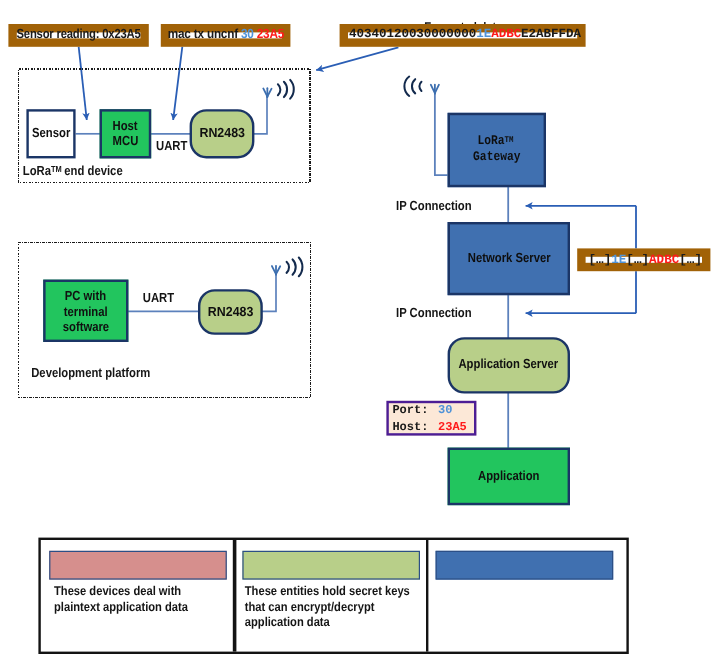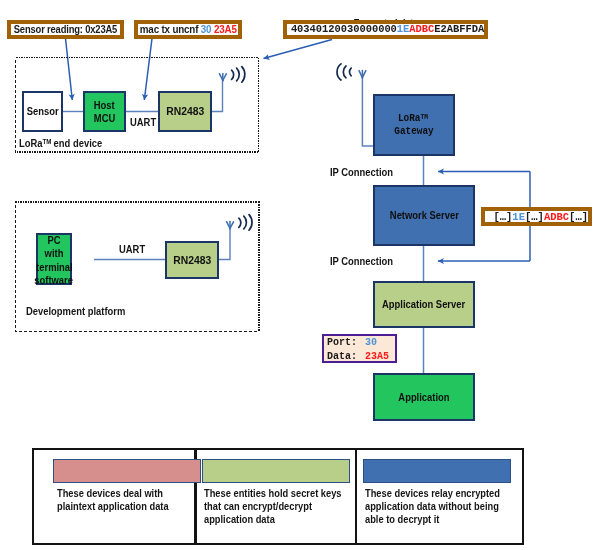--- a/index.html
+++ b/index.html
@@ -5,30 +5,30 @@
 <style>
   html,body{margin:0;padding:0;background:#ffffff;}
   body{width:600px;height:550px;overflow:hidden;
        font-family:"Liberation Sans",sans-serif;color:#1b1b1b;
        -webkit-font-smoothing:antialiased;}
   #stage{position:relative;width:600px;height:550px;}
   .abs{position:absolute;box-sizing:border-box;}
   svg.layer{position:absolute;left:0;top:0;width:600px;height:550px;pointer-events:none;}
 
   
-  .callout{border:4px solid #a16207;background:#fdfdfd;display:flex;
+  .callout{border:7px solid #a16207;background:#fdfdfd;display:flex;
            align-items:center;justify-content:center;white-space:nowrap;}
   .callout .t{font-weight:700;letter-spacing:-0.2px;}
 
   
   .blk{border:2px solid #1b3566;display:flex;flex-direction:column;
        align-items:center;justify-content:center;text-align:center;
        font-weight:700;color:#101010;line-height:1.12;}
   .blk.red{background:#22c55e;}
-  .blk.green{background:#b8cf89;}
+  .blk.green{background:#b8cf89;border-radius:14px;}
   .blk.blue{background:#4070b0;}
   .blk.white{background:#ffffff;align-items:flex-end;}
   .dashcap{font-weight:700;color:#161616;white-space:nowrap;}
   sup.tm{font-size:0.66em;vertical-align:baseline;position:relative;top:-0.40em;line-height:0;font-weight:700;}
 
   .lbl{font-weight:700;color:#141414;white-space:nowrap;}
   .mono{font-family:"Liberation Mono","DejaVu Sans Mono",monospace;font-weight:700;}
   
   .cond{display:inline-block;transform:scaleX(0.855);transform-origin:center center;}
   .cond-l{display:inline-block;transform:scaleX(0.855);transform-origin:left center;}
@@ -158,21 +158,21 @@
 <div class="abs lbl cond-l" style="left:130px;top:116px;font-size:11px;">UART</div>
 <div class="abs blk green" style="left:158px;top:91px;width:54px;height:41px;font-size:11px;">
   <span class="cond" style="transform:scaleX(0.94)">RN2483</span>
 </div>
 
 <svg class="layer" viewBox="0 0 600 550">
   <rect x="15.3" y="202" width="243.5" height="129.3" fill="none" stroke="#1a1a1a" stroke-width="1.4" stroke-dasharray="2.1 1.0 0.9 1.0" shape-rendering="crispEdges"></rect>
 </svg>
 <div class="abs dashcap cond-l" style="left:26px;top:305px;font-size:11px;">Development platform</div>
 
-<div class="abs blk red" style="left:36px;top:233px;width:36px;height:52px;font-size:11px;line-height:13.1px;padding-top:3px;">
+<div class="abs blk red" style="left:36px;top:233px;width:71px;height:52px;font-size:11px;line-height:13.1px;padding-top:3px;">
   <span class="cond">PC with</span>
   <span class="cond">terminal</span>
   <span class="cond">software</span>
 </div>
 <div class="abs lbl cond-l" style="left:119px;top:243px;font-size:11px;">UART</div>
 <div class="abs blk green" style="left:165px;top:241px;width:54px;height:38px;font-size:11px;">
   <span class="cond" style="transform:scaleX(0.94)">RN2483</span>
 </div>
 
 <div class="abs blk blue" style="left:373px;top:94px;width:82px;height:61.5px;font-size:11px;color:#0e0e0e;font-family:Liberation Mono, monospace;">
@@ -200,51 +200,46 @@
 </div>
 
 <div class="abs" style="left:322px;top:334px;width:75px;height:29px;border:2px solid #4c1d95;background:#fce8d7;">
   <div class="mono" style="position:absolute;left:3px;top:0px;font-size:10px;line-height:13.4px;">
     <span>Port:</span>
   </div>
   <div class="mono" style="position:absolute;left:41px;top:0px;font-size:10px;line-height:13.4px;color:#4f93d8;">
     <span>30</span>
   </div>
   <div class="mono" style="position:absolute;left:3px;top:13.6px;font-size:10px;line-height:13.4px;">
-    <span>Data:</span>
+    <span>Host:</span>
   </div>
   <div class="mono" style="position:absolute;left:41px;top:13.6px;font-size:10px;line-height:13.4px;color:#ff1a1a;">
     <span>23A5</span>
   </div>
 </div>
 
 <div class="abs legend" style="left:31.8px;top:447.7px;width:492.6px;height:97.3px;">
   <div class="divider" style="left:160.7px;"></div>
   <div class="divider" style="left:321.5px;"></div>
 
-  <div class="cell" style="left:12px;width:160.7px;">
+  <div class="cell" style="left:0;width:160.7px;">
     <div class="abs swatch" style="left:7.5px;top:9.7px;width:148px;height:23.5px;background:#d68f8d;"></div>
     <div class="abs legtext" style="left:11px;top:37px;font-size:10.6px;">
       <div class="cond-lg">These devices deal with</div>
       <div class="cond-lg">plaintext application data</div>
     </div>
   </div>
 
   <div class="cell" style="left:160.7px;width:160.8px;">
     <div class="abs swatch" style="left:7.4px;top:9.7px;width:148.5px;height:23.5px;background:#b8cf89;"></div>
     <div class="abs legtext" style="left:10px;top:37px;font-size:10.6px;">
       <div class="cond-lg">These entities hold secret keys</div>
       <div class="cond-lg">that can encrypt/decrypt</div>
       <div class="cond-lg">application data</div>
     </div>
   </div>
 
   <div class="cell" style="left:321.5px;width:168.5px;">
     <div class="abs swatch" style="left:7.5px;top:9.7px;width:148.5px;height:23.5px;background:#4070b0;"></div>
-    <div class="abs legtext" style="left:10px;top:37px;font-size:10.6px;">
-      <div class="cond-lg">These devices relay encrypted</div>
-      <div class="cond-lg">application data without being</div>
-      <div class="cond-lg">able to decrypt it</div>
-    </div>
   </div>
 </div>
 
 </div>
 
 </body></html>

